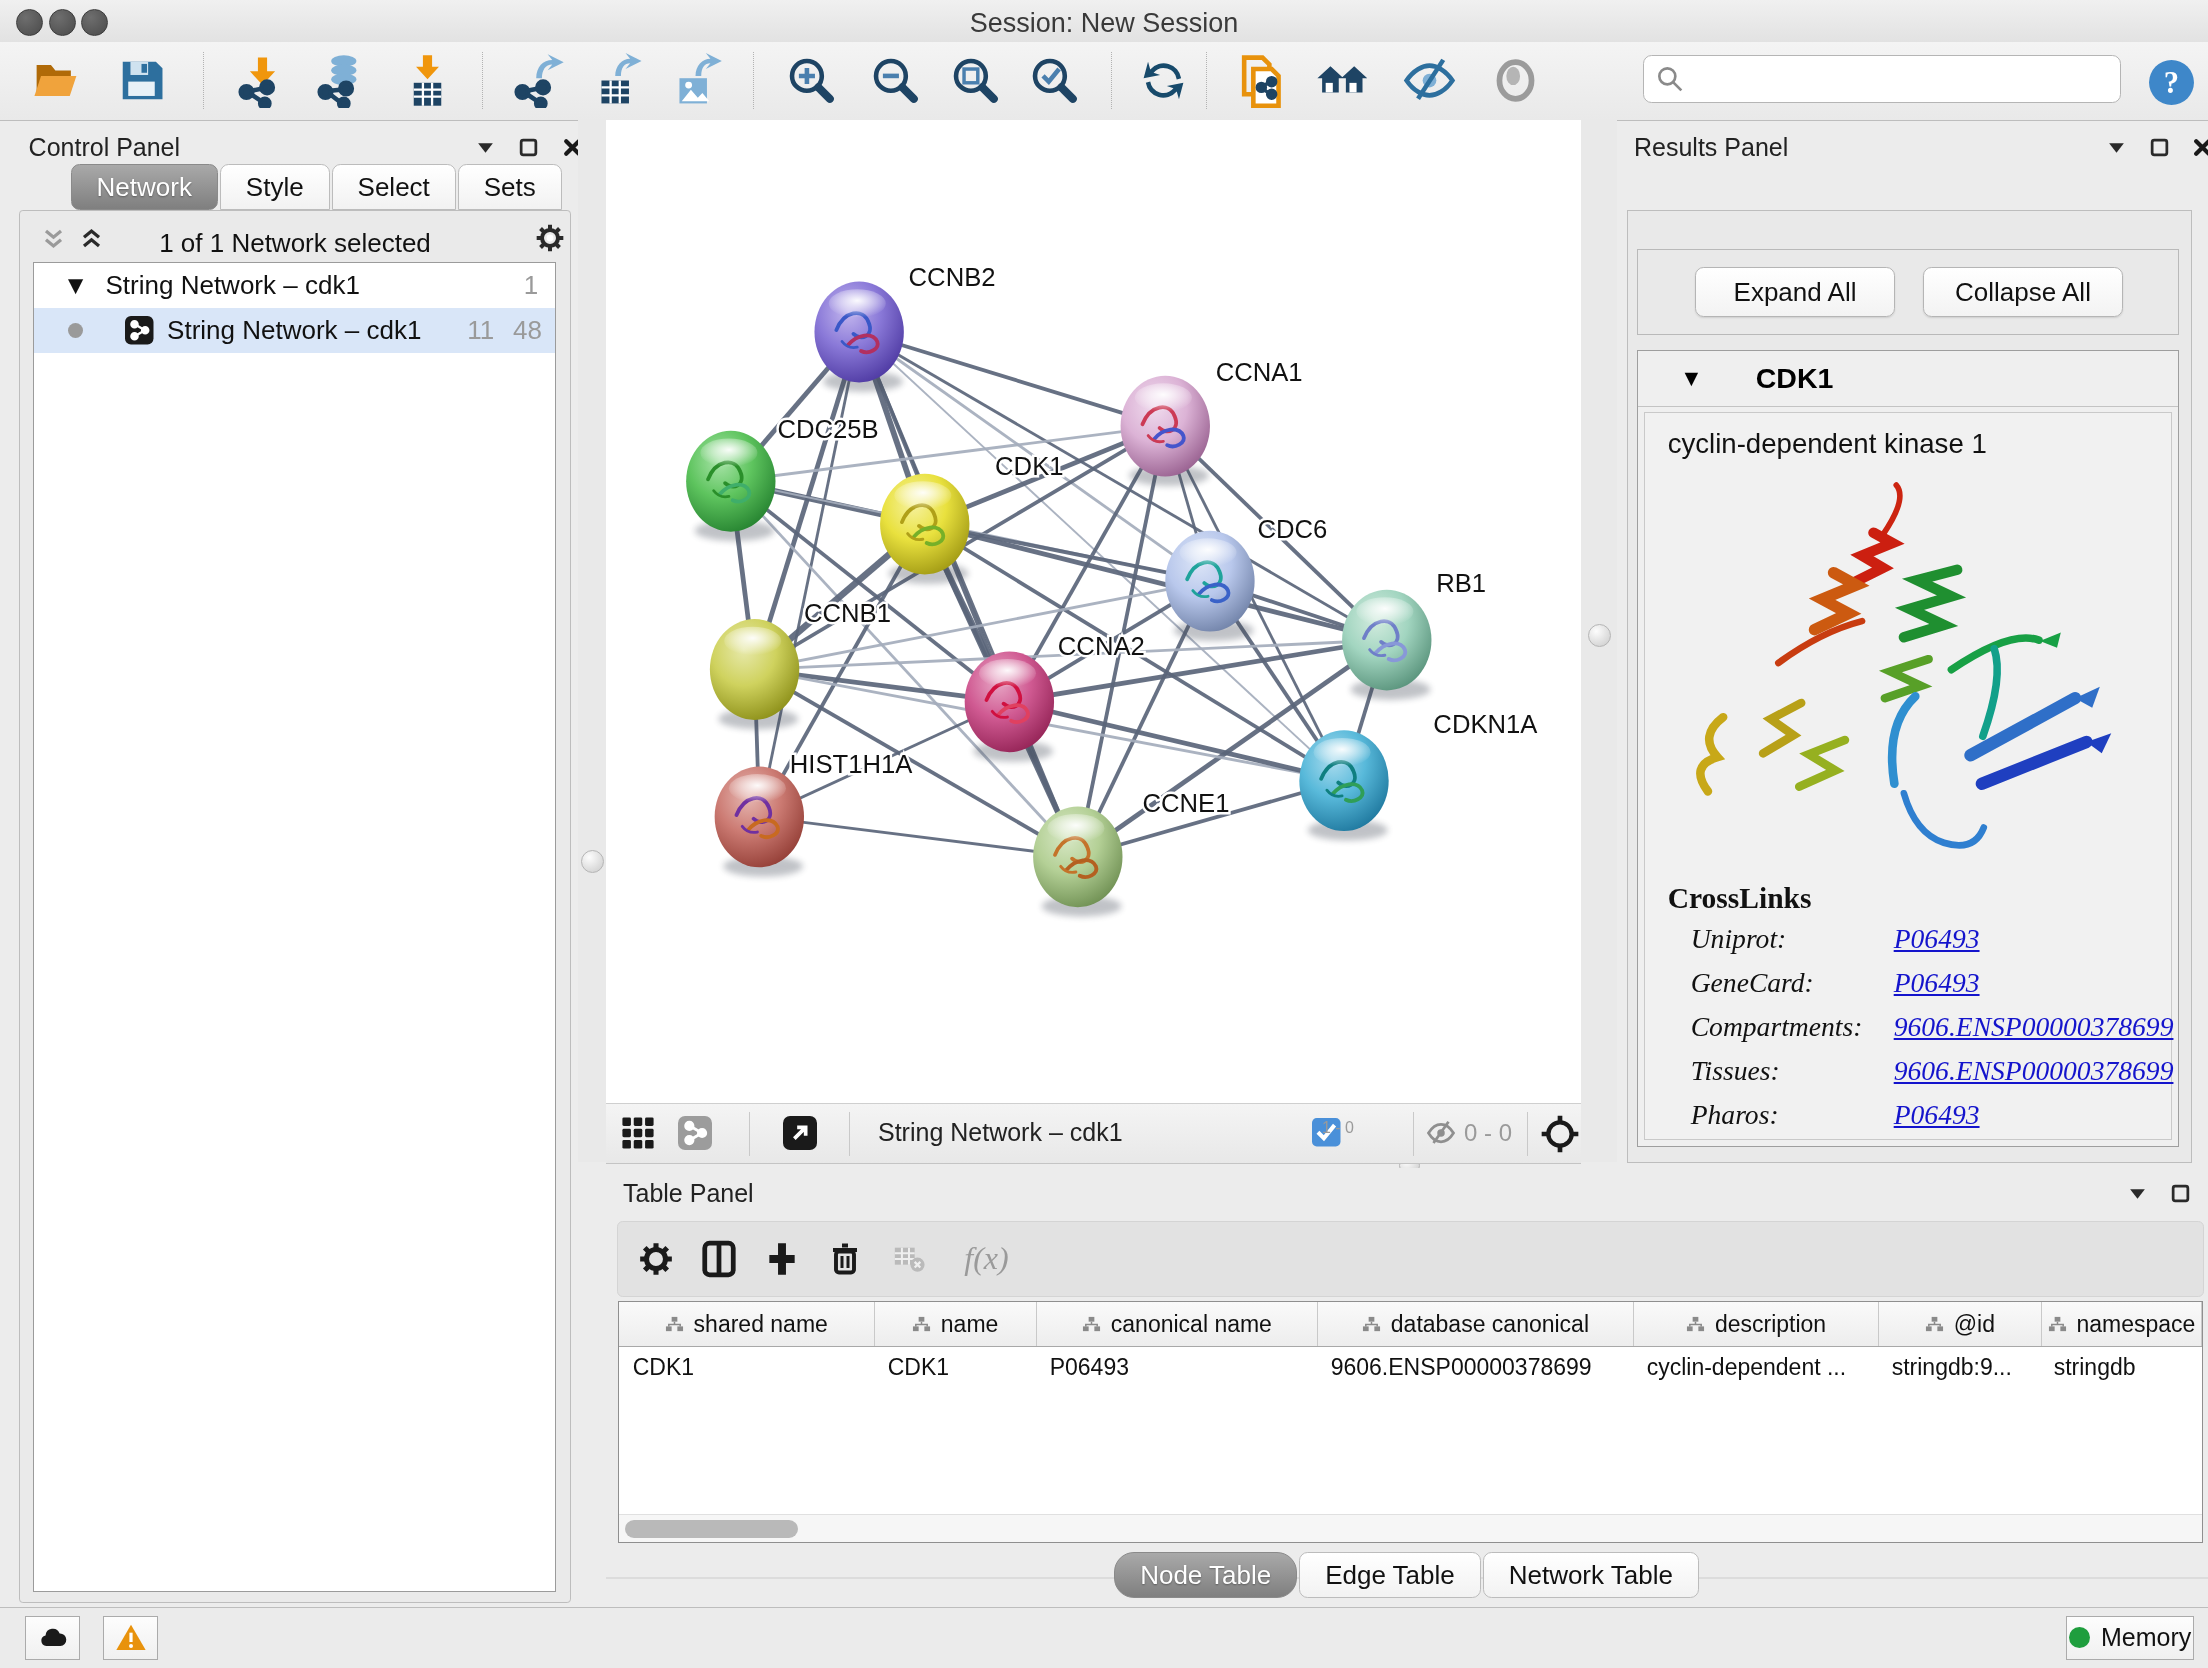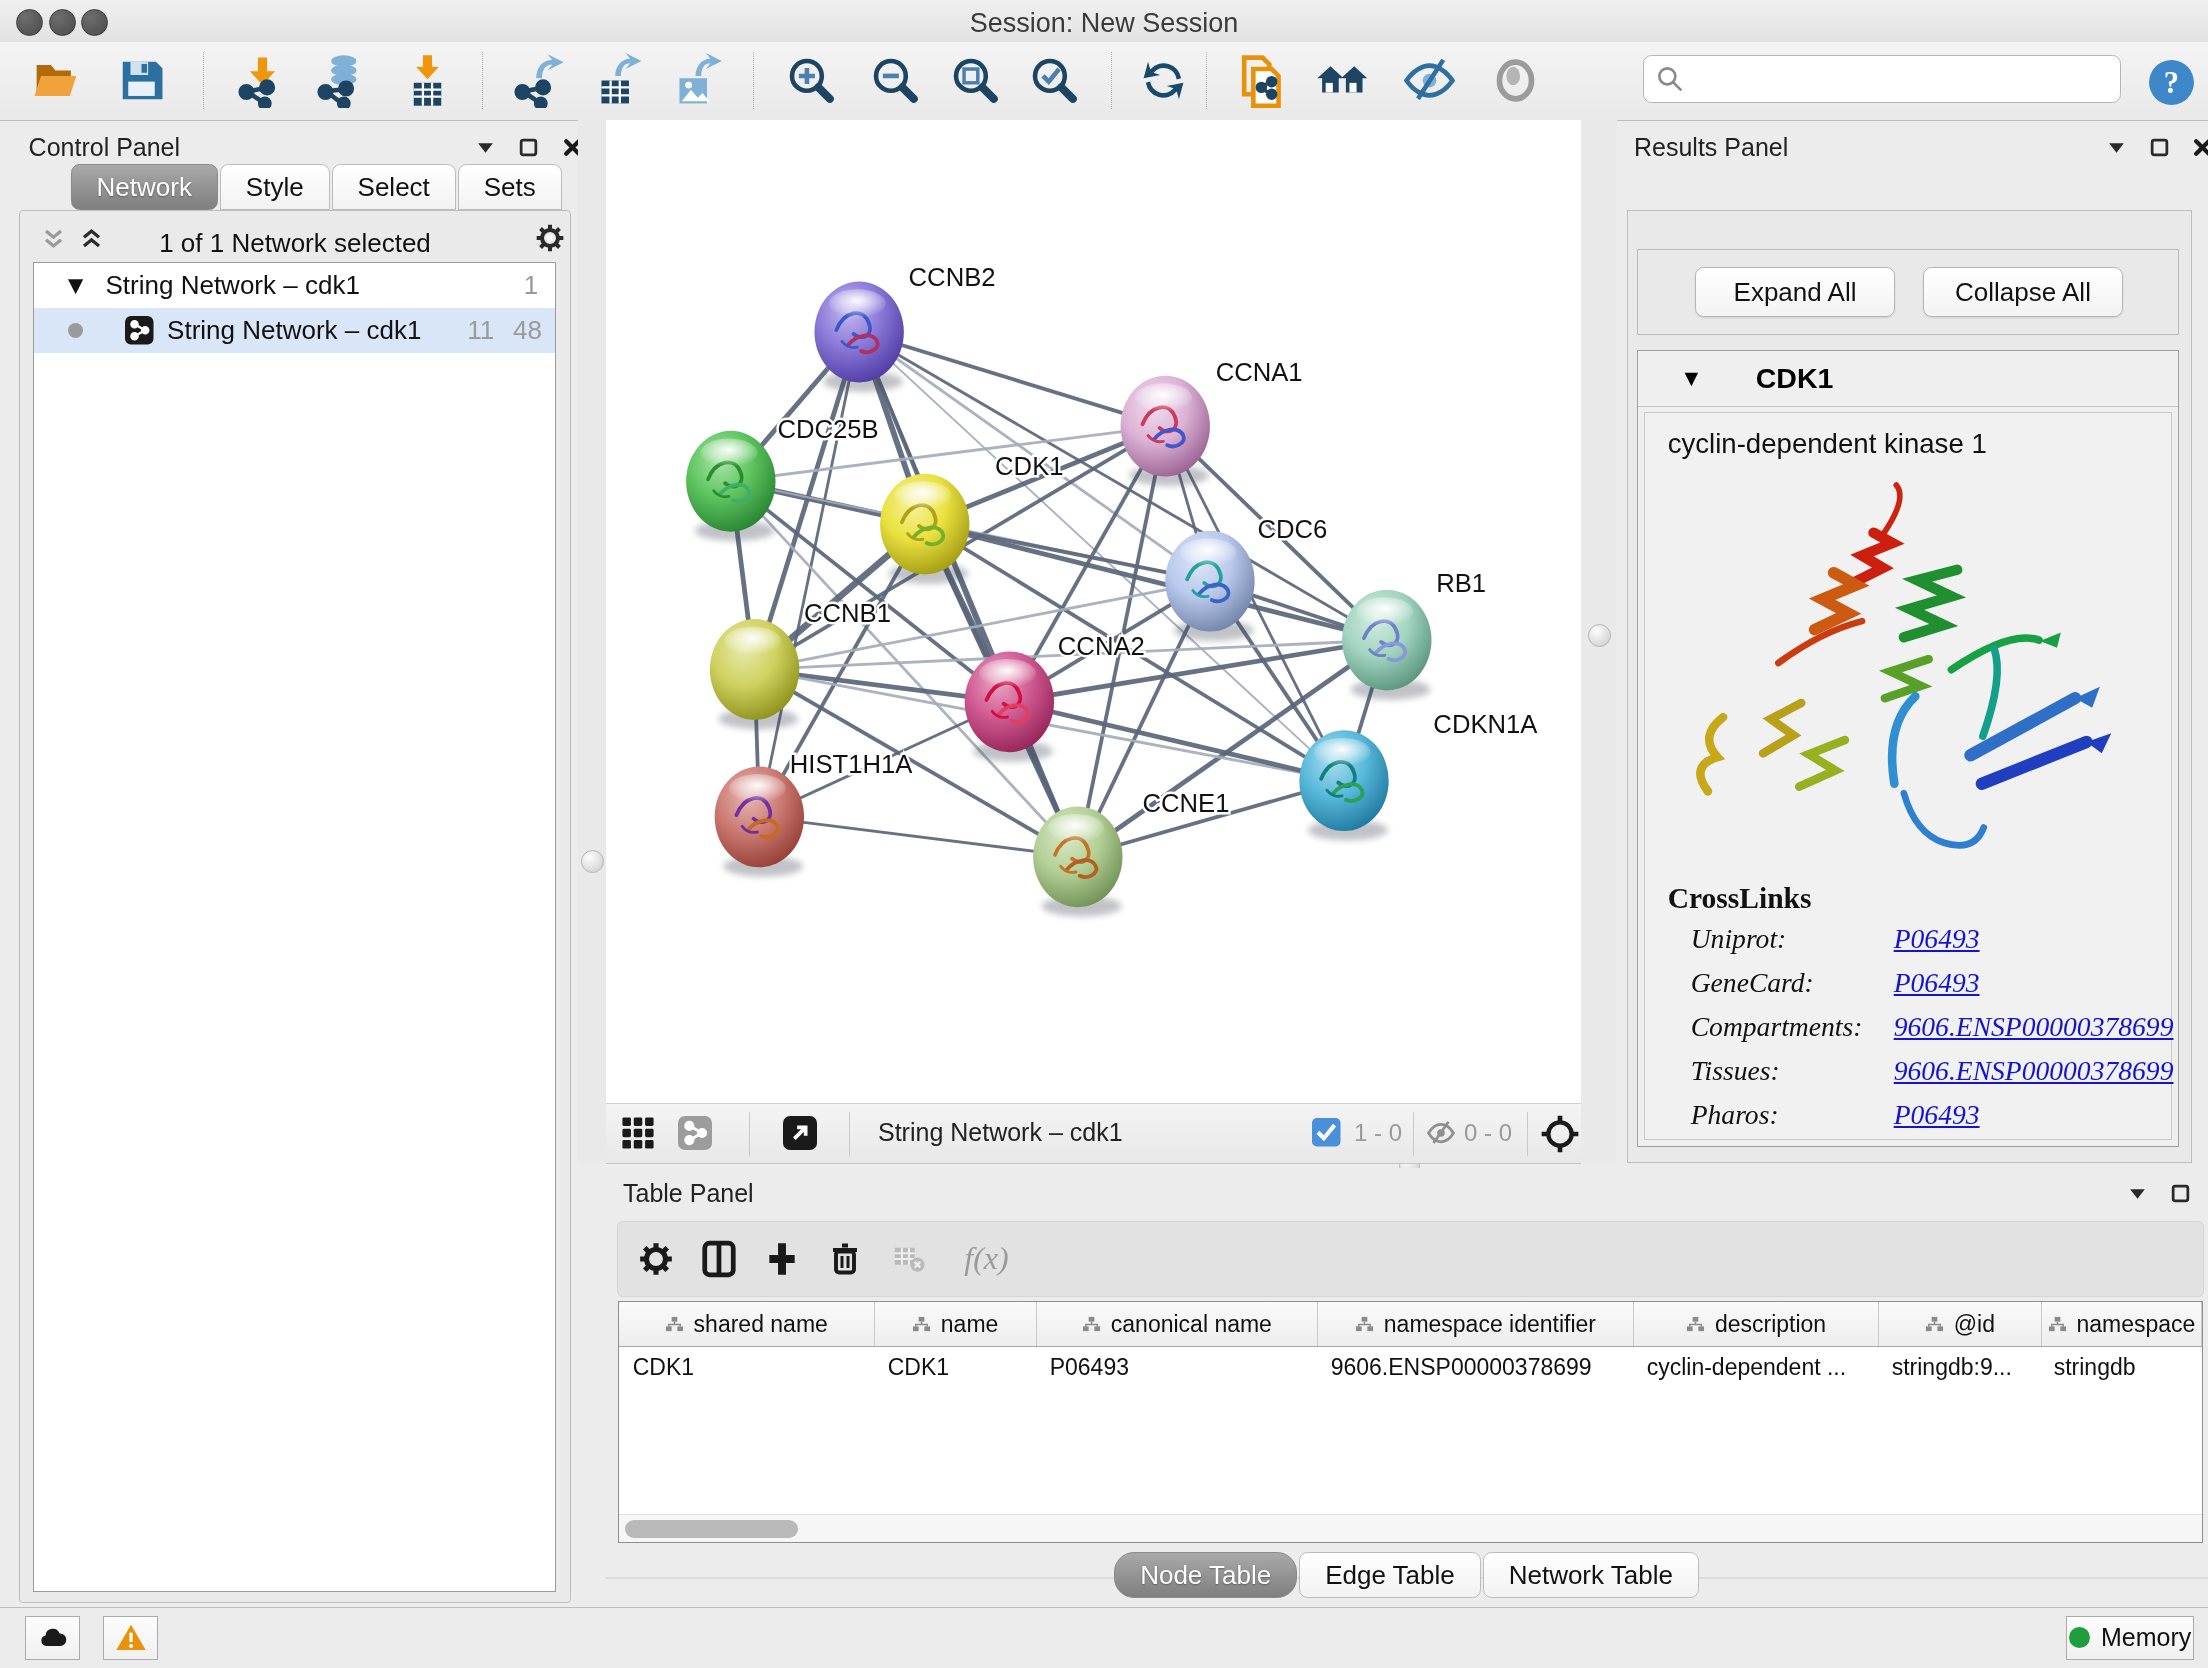--- a/index.html
+++ b/index.html
@@ -605,21 +605,21 @@
         </svg>
     </span>
     <span class="ntsep" style="left:243px"></span>
     <span class="abs" style="left:272px;top:14.3px;font-size:25px;color:#222">String Network – cdk1</span>
     <span class="abs" style="left:706px;top:14.3px">
       <svg width="28.5" height="28.5" viewBox="0 0 24 24">
           <rect width="24" height="24" rx="4" fill="#4a90d9"></rect>
           <path d="M5 12l5 5 9-11" stroke="#fff" stroke-width="3.4" fill="none"></path>
         </svg>
     </span>
-    <span class="abs gray" style="left:748px;top:15px;font-size:24px">1 - 0</span>
+    <span class="abs gray" style="left:716px;top:15px;font-size:16px">1 - 0</span>
     <span class="ntsep" style="left:807px"></span>
     <span class="abs" style="left:820px;top:14.3px">
       <svg width="30" height="30" viewBox="0 0 24 24">
           <path d="M2 12c3-5 7-7 10-7s7 2 10 7c-3 5-7 7-10 7S5 17 2 12z" fill="none" stroke="#8f8f8f" stroke-width="2.2"></path>
           <circle cx="12" cy="12" r="3" fill="#8f8f8f"></circle>
           <path d="M6 20L18 3" stroke="#8f8f8f" stroke-width="2.2"></path>
         </svg>
     </span>
     <span class="abs gray" style="left:858px;top:15px;font-size:24px">0 - 0</span>
     <span class="ntsep" style="left:921px"></span>
@@ -805,21 +805,21 @@
           </div>
           <div class="th" style="width: 316px;">
             <svg width="19" height="19" viewBox="0 0 20 20">
               <g fill="#8a8a8a">
                 <rect x="7" y="2" width="6" height="5"></rect>
                 <rect x="1" y="12" width="6" height="5"></rect>
                 <rect x="13" y="12" width="6" height="5"></rect>
               </g>
               <path d="M10 7v3M4 12v-2h12v2" stroke="#8a8a8a" stroke-width="1.6" fill="none"></path>
             </svg>
-            <span>namespace identifier</span>
+            <span>database canonical</span>
           </div>
           <div class="th" style="width: 245px;">
             <svg width="19" height="19" viewBox="0 0 20 20">
               <g fill="#8a8a8a">
                 <rect x="7" y="2" width="6" height="5"></rect>
                 <rect x="1" y="12" width="6" height="5"></rect>
                 <rect x="13" y="12" width="6" height="5"></rect>
               </g>
               <path d="M10 7v3M4 12v-2h12v2" stroke="#8a8a8a" stroke-width="1.6" fill="none"></path>
             </svg>

